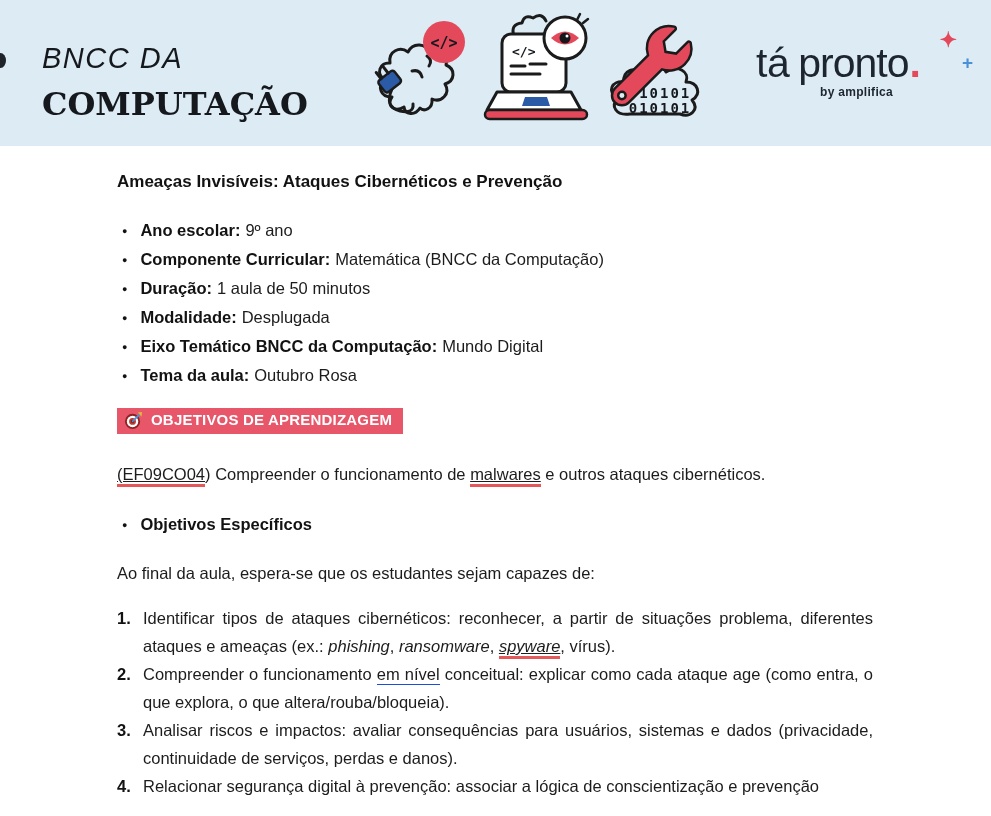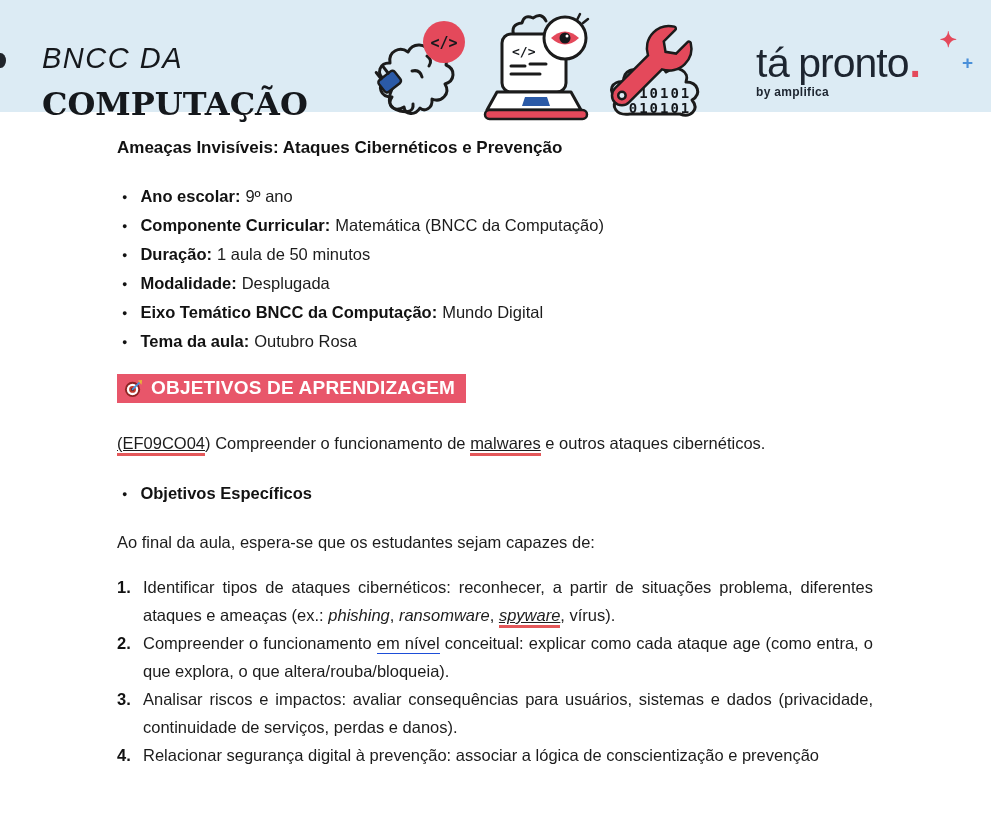--- a/index.html
+++ b/index.html
@@ -8,21 +8,21 @@
     font-family: "Liberation Sans", sans-serif;
     background: #ffffff;
     color: #1c1c1c;
     overflow: hidden;
     position: relative;
   }
 
   
   .header {
     position: relative;
-    height: 112px;
+    height: 146px;
     background: #dcebf4;
   }
   .edge-artifact {
     position: absolute; left: -5px; top: 53px;
     width: 11px; height: 15px; border-radius: 50%;
     background: #20242a;
   }
   .logo { position: absolute; left: 42px; top: 44px; line-height: 1; }
   .logo-top {
     font-style: italic; font-weight: 400; font-size: 29px;
@@ -45,21 +45,21 @@
   .brand-dot { font-size: 41px; font-weight: 800; color: #e4495b; margin-left: 1px; }
   .brand-sparkle {
     position: absolute; right: 14px; top: -12px;
     color: #e4495b; font-size: 21px; font-weight: 700;
   }
   .brand-plus {
     position: absolute; right: -2px; top: 12px;
     color: #4a90d9; font-size: 19px; font-weight: 800;
   }
   .brand-byline {
-    text-align: left; font-size: 12px; font-weight: 700;
+    text-align: center; font-size: 12px; font-weight: 700;
     color: #1d2530; letter-spacing: 0.3px; margin-top: -2px; padding-right: 14px;
   }
 
   
   .content { padding: 18px 118px 0 117px; }
 
   .kicker {
     display: inline-block;
     background: #2c5aa6; color: #ffffff;
     font-weight: 700; font-size: 17px; letter-spacing: 0.2px;
@@ -70,23 +70,23 @@
   .meta-list { list-style: none; margin-top: 24px; padding-left: 5px; }
   .meta-list li { line-height: 28px; font-size: 16.5px; }
   .meta-list li::before {
     content: "●"; font-size: 9px; vertical-align: 2px; margin-right: 13px; color: #121212;
   }
   .meta-label { font-weight: 700; color: #121212; }
   .meta-value { margin-left: 5px; }
 
   .section-heading {
     margin-top: 18px;
-    display: inline-flex; align-items: center; gap: 8px;
+    display: inline-flex; gap: 8px;
     background: #e8566a; color: #ffffff;
-    font-weight: 700; font-size: 19px; letter-spacing: 0.2px;
+    font-weight: 700; font-size: 15px; letter-spacing: 0.2px;
     padding: 3px 11px 4px 7px;
   }
   .section-heading svg { flex: 0 0 auto; }
 
   .para { margin-top: 26px; font-size: 16.5px; line-height: 28px; }
 
   .u-red    { border-bottom: 3px solid #e4585a; padding-bottom: 1px; text-decoration: underline; }
   .u-orange { border-bottom: 1px solid #1d4ed8; padding-bottom: 1px; }
   .it { font-style: italic; }
 

